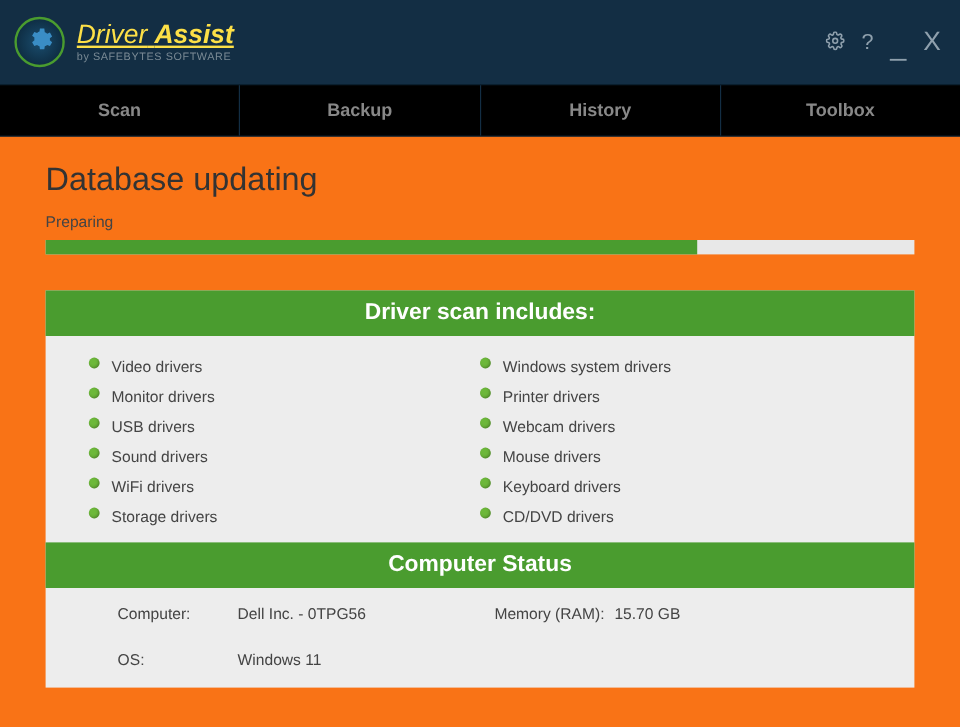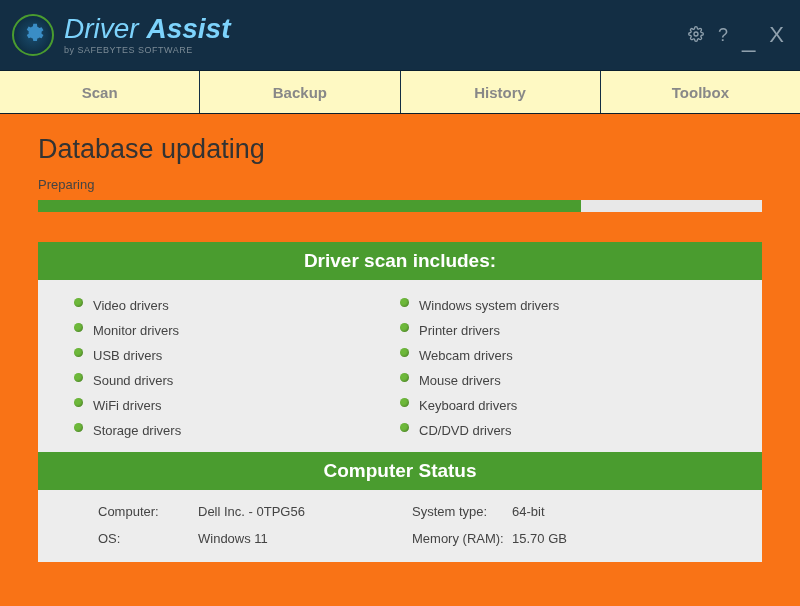--- a/index.html
+++ b/index.html
@@ -3,50 +3,50 @@
   <meta charset="utf-8">
   <style>
     * { margin: 0; padding: 0; box-sizing: border-box; font-family: 'Segoe UI', Tahoma, sans-serif; }
     body { width: 800px; height: 606px; background: #132e44; overflow: hidden; }
     
     .titlebar { height: 70px; display: flex; align-items: center; justify-content: space-between; padding: 0 16px 0 12px; }
     .logo-area { display: flex; align-items: center; gap: 10px; }
     .logo-icon { width: 42px; height: 42px; border-radius: 50%; border: 2px solid #4a9c2f; display: flex; align-items: center; justify-content: center; background: radial-gradient(circle, #1a4d6e 0%, #0d2a3f 80%); }
     .logo-gear { color: #3a8dc5; }
     .logo-text { display: flex; flex-direction: column; }
-    .logo-title { color: #7dd3fc; font-size: 28px; font-weight: 400; font-style: italic; line-height: 1; }
+    .logo-title { color: #fde047; font-size: 22px; font-weight: 400; font-style: italic; line-height: 1; text-decoration: underline; }
     .logo-title .bold { font-weight: 700; font-style: italic; }
     .logo-sub { color: #7a8a95; font-size: 9px; letter-spacing: 0.5px; margin-top: 2px; }
     .window-controls { display: flex; align-items: center; gap: 14px; color: #8fa0ad; }
     .window-controls span { cursor: pointer; font-size: 18px; line-height: 1; }
     .window-controls .close { font-size: 22px; font-weight: 300; }
     .window-controls .min { font-size: 24px; position: relative; top: 4px; }
     
     .tabs { display: flex; height: 44px; border-top: 1px solid #0a1f2e; border-bottom: 1px solid #0a1f2e; }
-    .tab { flex: 1; background: #fef9c3; color: #888; font-size: 15px; font-weight: 600; display: flex; align-items: center; justify-content: center; border-right: 1px solid #132e44; cursor: pointer; }
+    .tab { flex: 1; background: #000000; color: #888; font-size: 15px; font-weight: 600; display: flex; align-items: center; justify-content: center; border-right: 1px solid #132e44; cursor: pointer; }
     .tab:last-child { border-right: none; }
     
     .content { background: #f97316; margin: 0; padding: 20px 38px 24px 38px; height: 492px; }
     
     .heading { font-size: 27px; font-weight: 300; color: #333; }
     .status-text { font-size: 13px; color: #444; margin-top: 12px; margin-bottom: 8px; }
     .progress { width: 100%; height: 12px; background: #e8e8e8; position: relative; }
     .progress-fill { height: 100%; background: #4a9c2f; width: 75%; }
     
     .panel { margin-top: 30px; background: #ededed; }
     .panel-header { background: #4a9c2f; color: #fff; font-size: 19px; font-weight: 700; text-align: center; padding: 8px 0; }
     .panel-body { padding: 18px 36px 14px 36px; }
     
     .driver-list { display: flex; }
     .driver-col { flex: 1; display: flex; flex-direction: column; gap: 10px; }
     .driver-item { display: flex; align-items: flex-start; gap: 10px; font-size: 13px; color: #444; }
     .bullet { width: 9px; height: 9px; border-radius: 50%; background: #6db83a; box-shadow: inset -1px -1px 2px rgba(0,0,0,0.25); flex-shrink: 0; }
     
     .status-grid { display: flex; padding: 14px 36px 16px 60px; }
-    .status-col { flex: 1; display: flex; flex-direction: column; gap: 12px; }
+    .status-col { flex: 1; display: flex; flex-direction: column; gap: 23px; }
     .status-row { display: flex; font-size: 13px; color: #444; }
     .status-label { width: 100px; }
     .status-value { }
   </style>
 </head>
 <body>
 
 <div class="titlebar">
   <div class="logo-area">
     <div class="logo-icon">
@@ -155,23 +155,19 @@
           <span class="status-label">Computer:</span>
           <span class="status-value">Dell Inc. - 0TPG56</span>
         </div>
         <div class="status-row">
           <span class="status-label">OS:</span>
           <span class="status-value">Windows 11</span>
         </div>
       </div>
       <div class="status-col">
         <div class="status-row">
-          <span class="status-label">System type:</span>
-          <span class="status-value">64-bit</span>
-        </div>
-        <div class="status-row">
           <span class="status-label">Memory (RAM):</span>
           <span class="status-value">15.70 GB</span>
         </div>
       </div>
     </div>
   </div>
 </div>
 
 </body></html>

